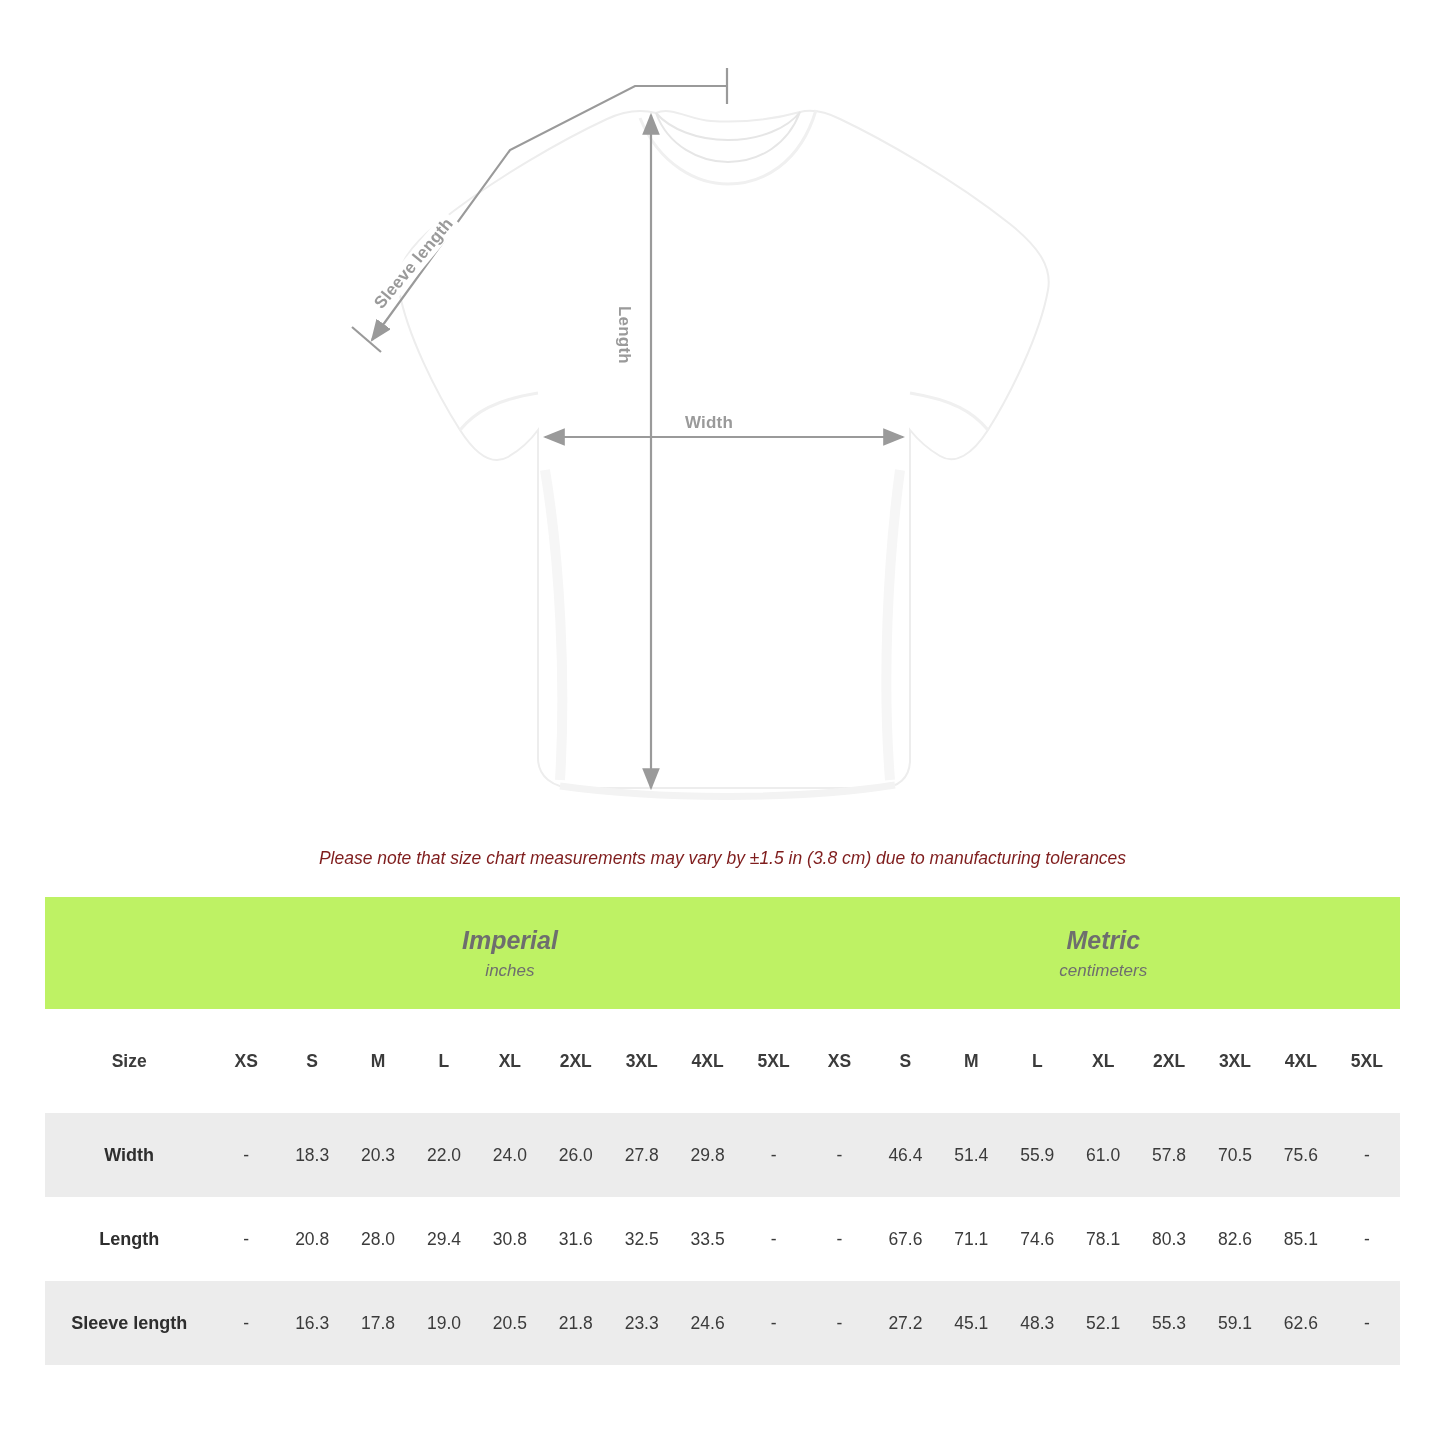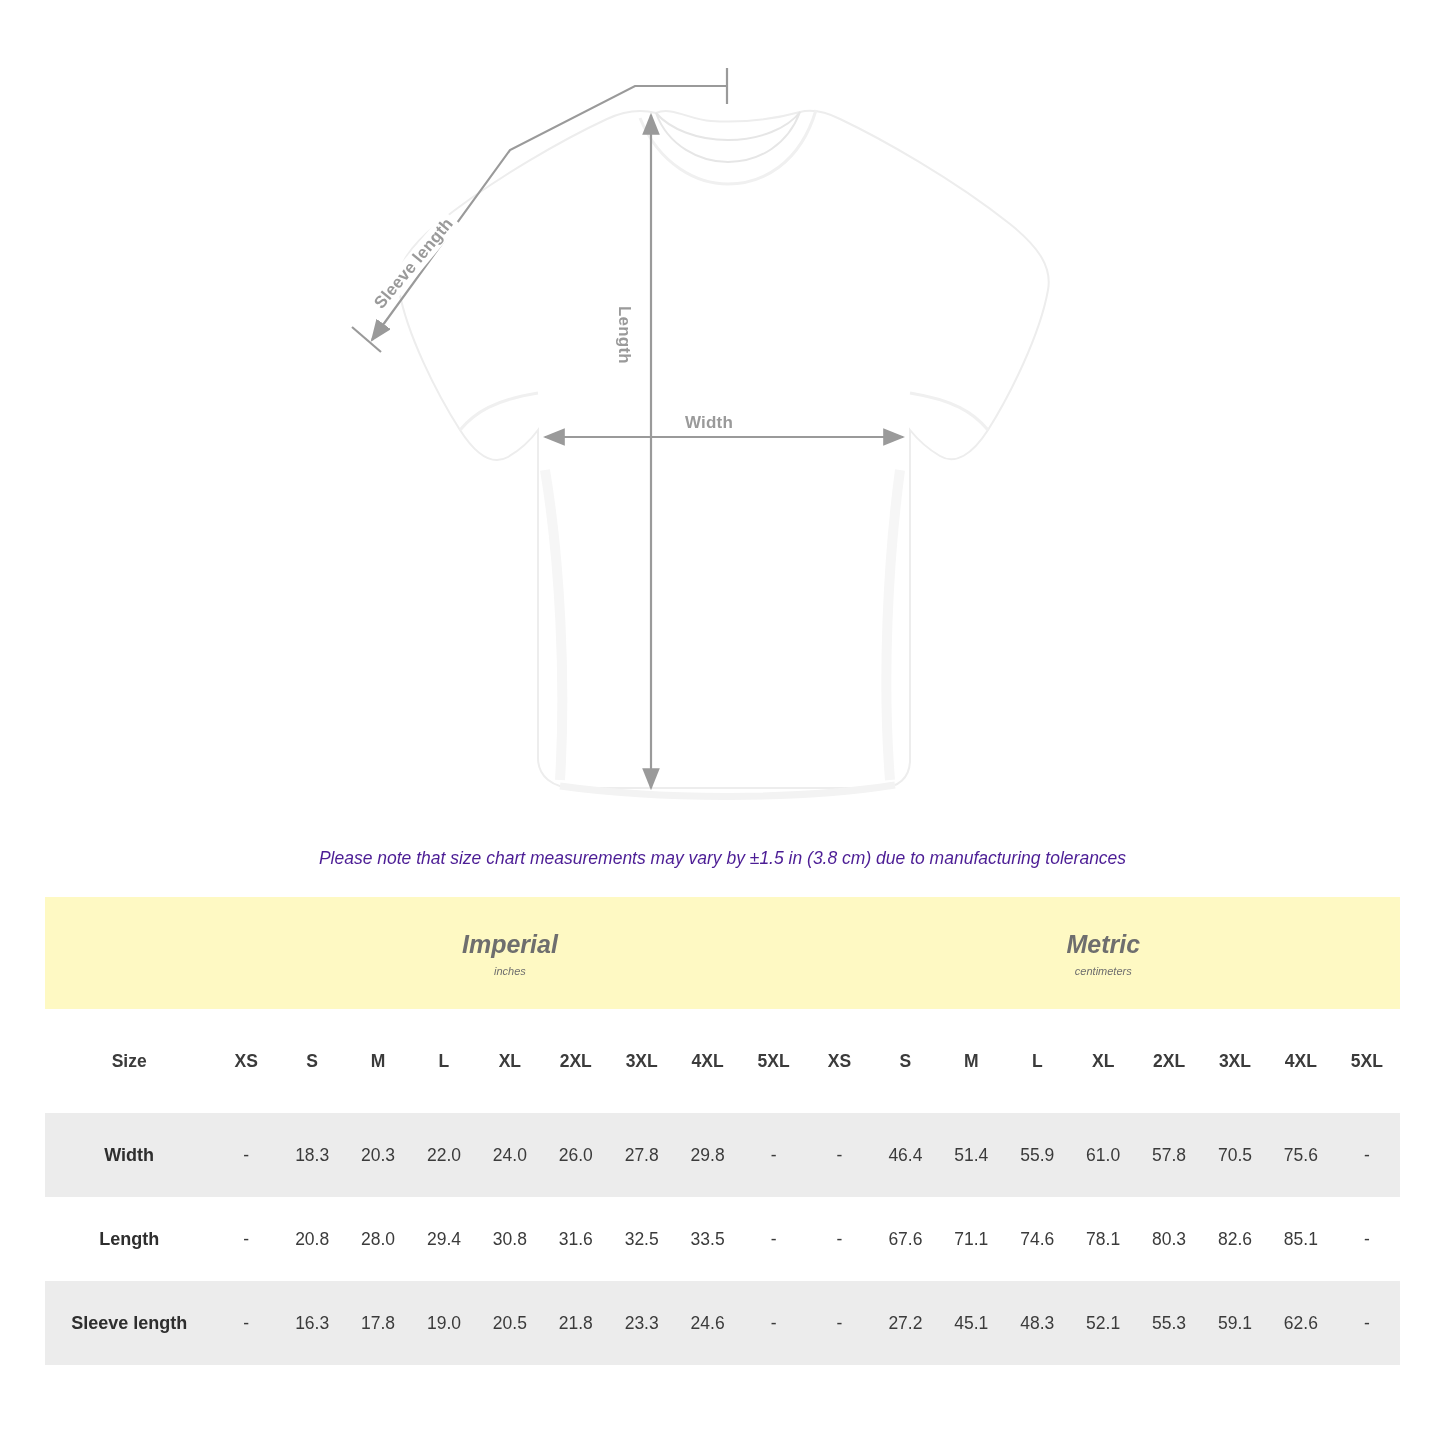--- a/index.html
+++ b/index.html
@@ -67,21 +67,21 @@
   .chart-title {
     font-size: 31px;
     font-weight: bold;
     color: #222;
     margin: 0 0 14px 0;
     letter-spacing: 0.1px;
   }
   .chart-note {
     font-size: 17.5px;
     font-style: italic;
-    color: #4c1d95;
+    color: #7f1d1d;
     margin: 0;
   }
 
   
   .table-wrap {
     margin: 28px 45px 0 45px;
   }
   table.size-table {
     border-collapse: collapse;
     width: 1355px;
@@ -89,33 +89,33 @@
   }
   table.size-table td, table.size-table th {
     text-align: center;
     vertical-align: middle;
     font-size: 17.5px;
     color: #3b3b3b;
     border: none;
   }
   
   .unit-row td {
-    background: #fef9c3;
+    background: #bef264;
     height: 112px;
     padding: 0;
   }
   .unit-name {
     font-size: 25px;
     font-style: italic;
     font-weight: bold;
     color: #6e6e6e;
     line-height: 1.2;
   }
   .unit-sub {
-    font-size: 11px;
+    font-size: 17px;
     font-style: italic;
     color: #6e6e6e;
     margin-top: 6px;
   }
   
   .size-head td {
     background: #ffffff;
     height: 104px;
     font-weight: bold;
     font-size: 18px;

